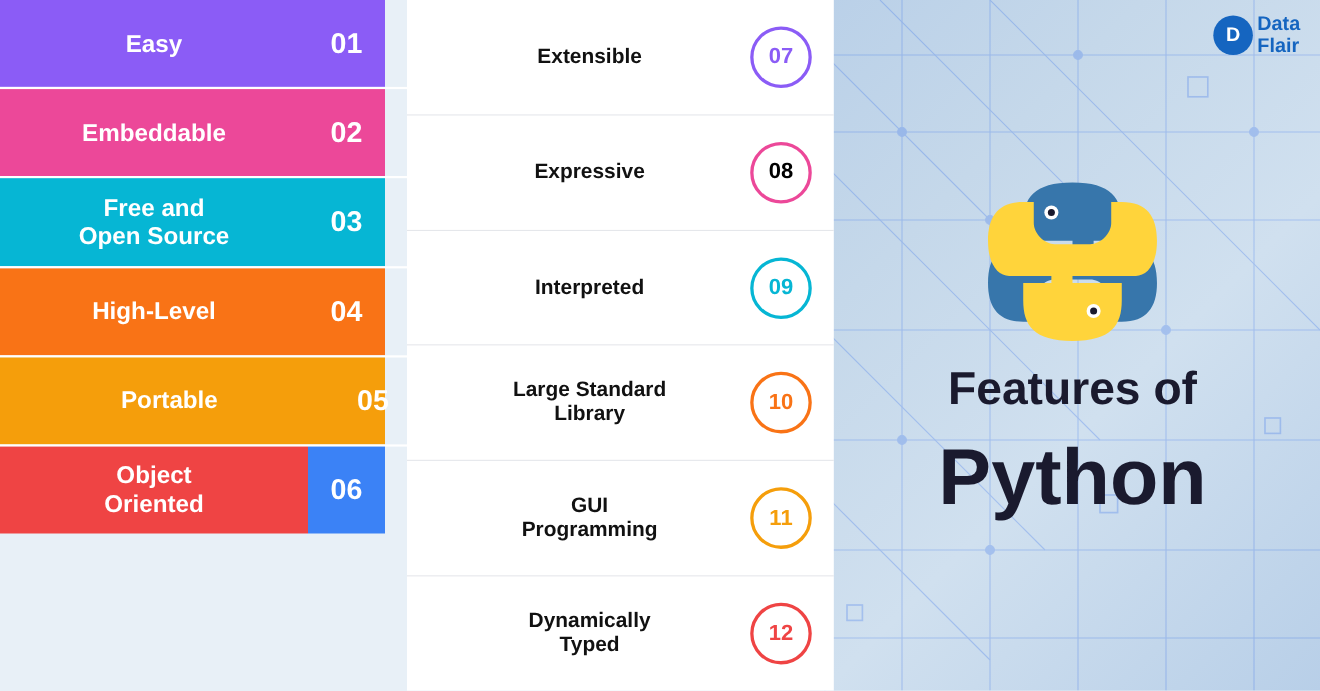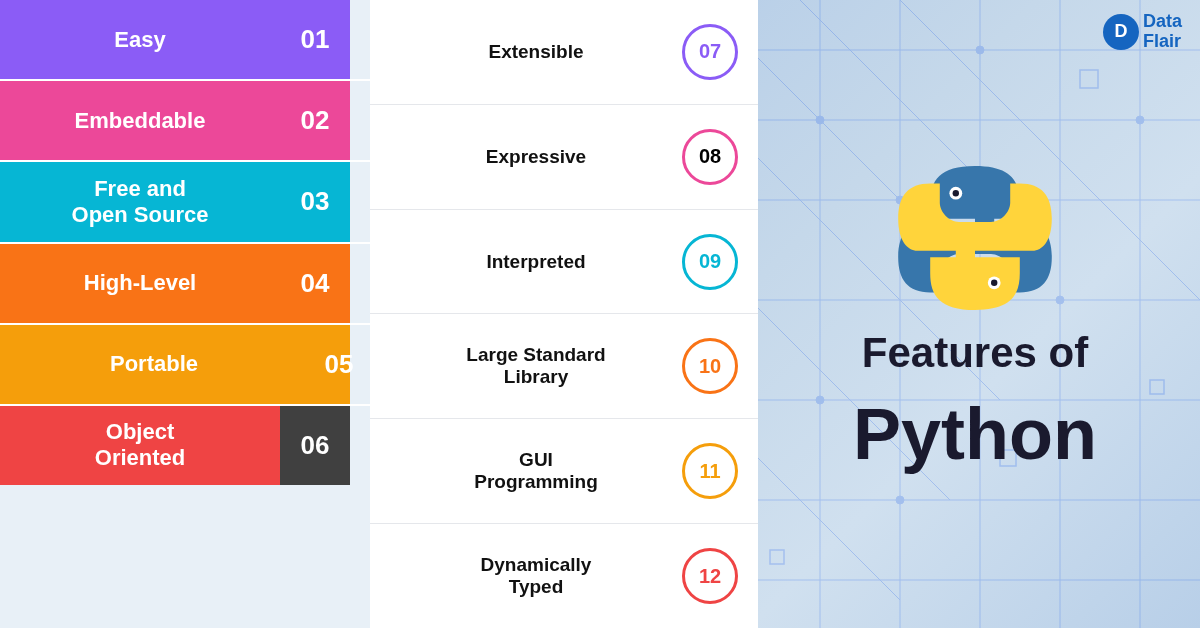--- a/index.html
+++ b/index.html
@@ -324,21 +324,21 @@
       <div class="feature-number-left" style="background:#F59E0B;">
         <span>05</span>
       </div>
     </div>
 
     <div class="feature-row row-6" style="border-top:2px solid white;">
       <div class="feature-label" style="background:#EF4444;">
         <span style="white-space:pre-line;">Object
 Oriented</span>
       </div>
-      <div class="feature-number-left" style="background:#404040;">
+      <div class="feature-number-left" style="background:#3b82f6;">
         <span>06</span>
       </div>
     </div>
 
   </div>
 
   <div class="middle-section">
 
     <div class="right-row">
       <div class="right-label">Extensible</div>

